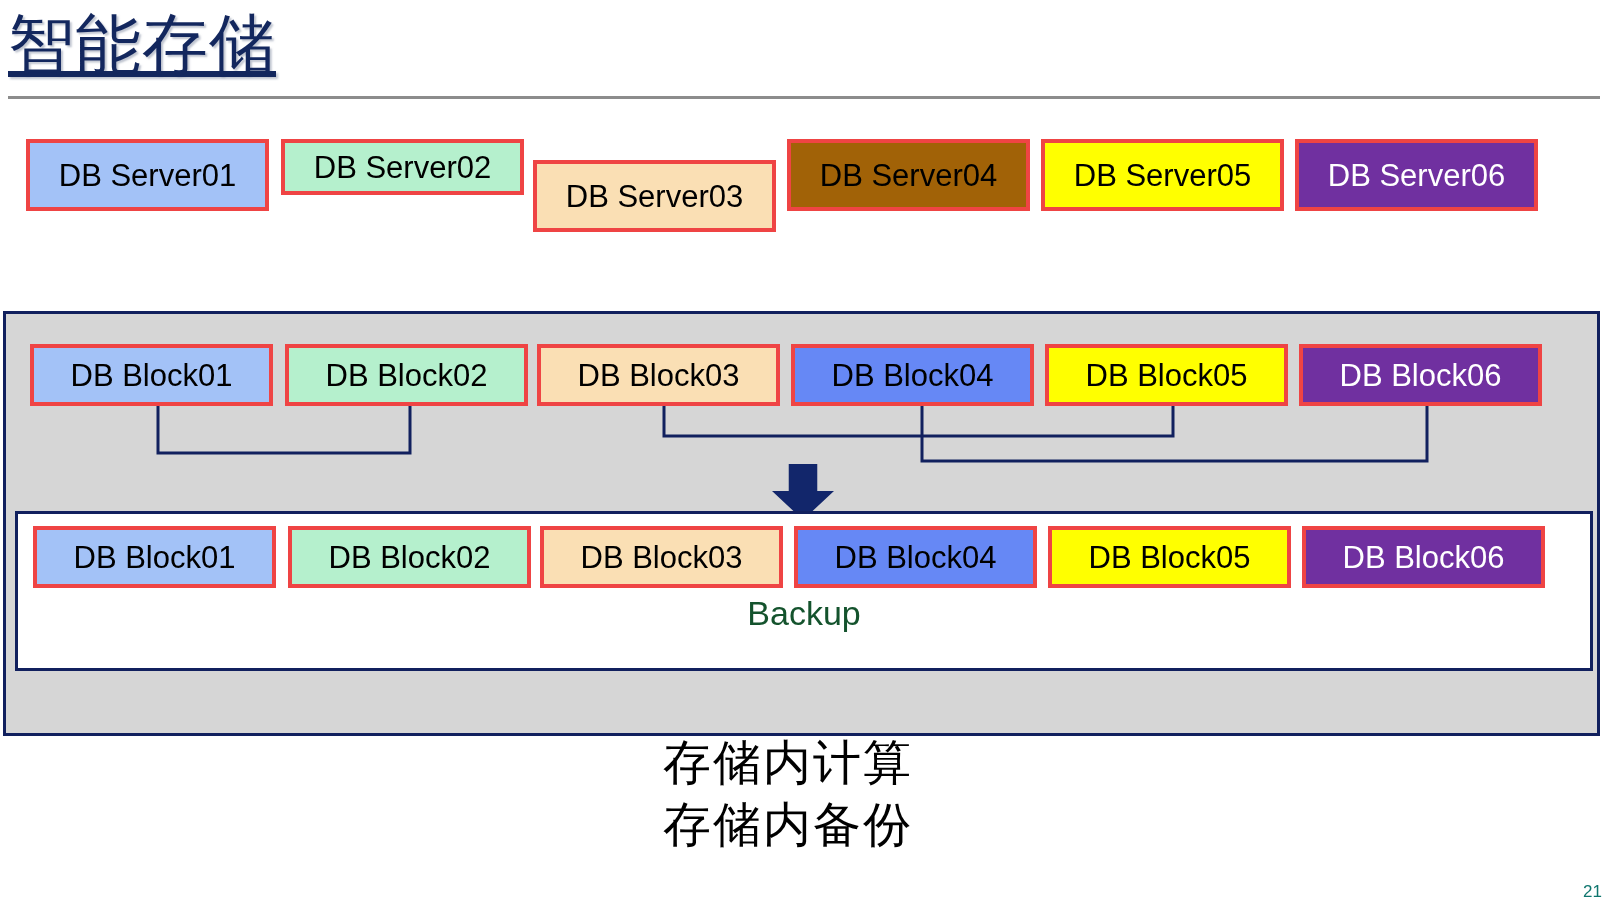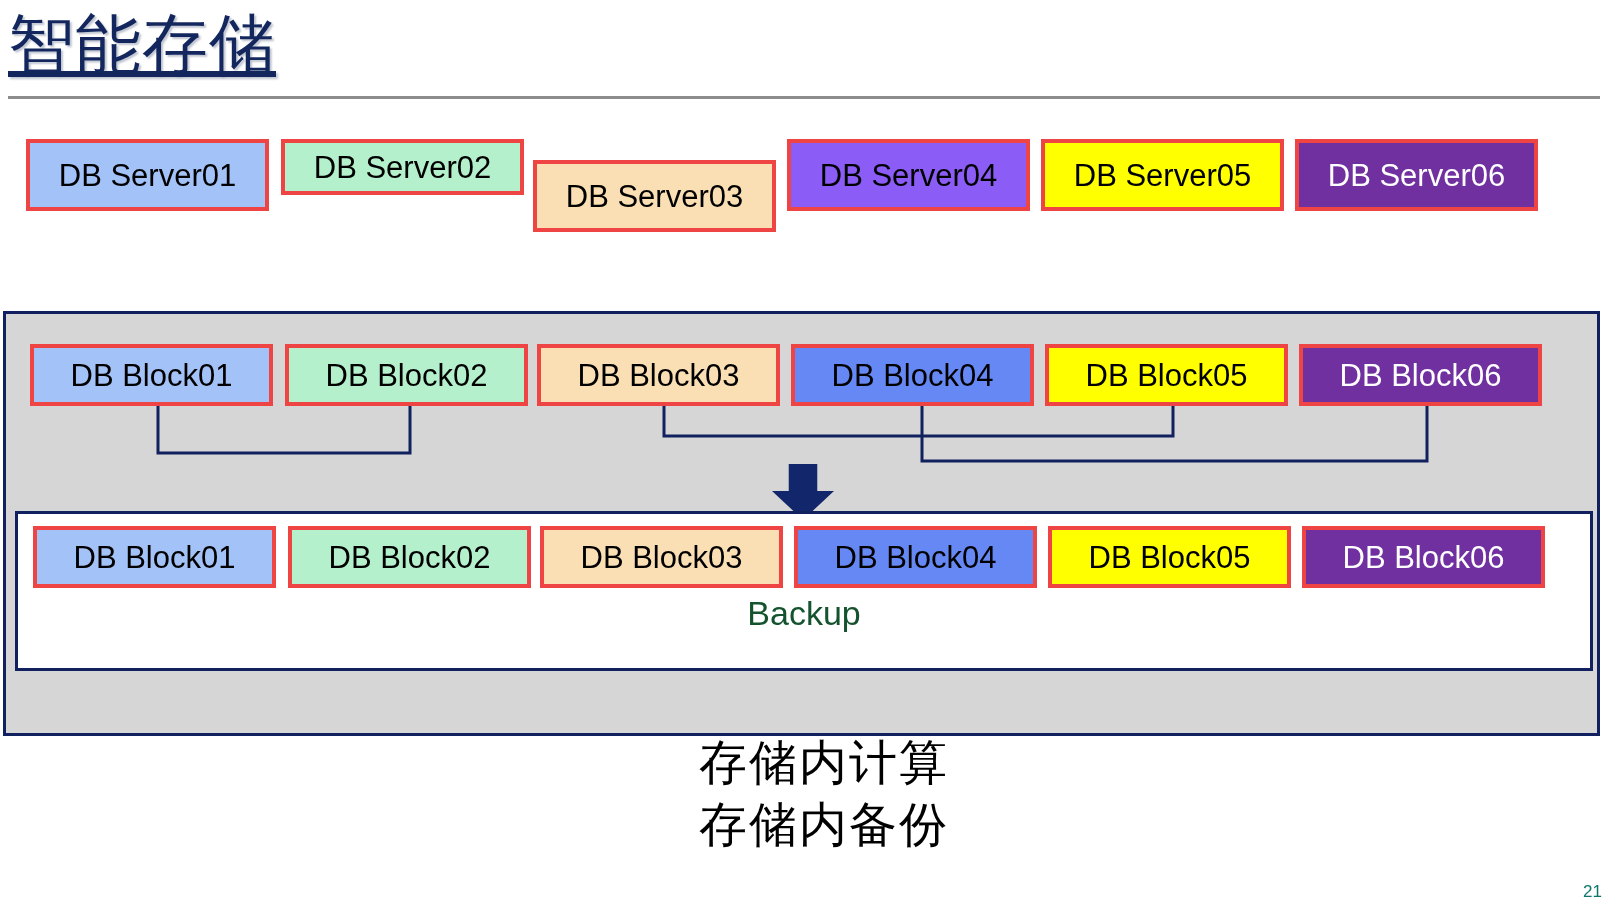--- a/index.html
+++ b/index.html
@@ -112,21 +112,20 @@
     color: #000000;
   }
 
   
   #captions {
     position: absolute;
     left: 0;
     top: 732px;
     width: 1576px;
     text-align: center;
-    margin-left: 36px;
   }
   .caption-line {
     font-size: 48px;
     line-height: 62px;
     color: #000000;
     letter-spacing: 2px;
   }
 
   #page-number {
     position: absolute;
@@ -145,21 +144,21 @@
 <div id="server-row">
     <div class="cbox" style="left: 26px; top: 0px; width: 243px; height: 72px; background: rgb(163, 194, 247); color: rgb(0, 0, 0);">
       <span>DB Server01</span>
     </div>
     <div class="cbox" style="left: 281px; top: 0px; width: 243px; height: 56px; background: rgb(181, 240, 205); color: rgb(0, 0, 0);">
       <span>DB Server02</span>
     </div>
     <div class="cbox" style="left: 533px; top: 0px; width: 243px; height: 72px; background: rgb(250, 223, 180); color: rgb(0, 0, 0); margin-top: 21px;">
       <span>DB Server03</span>
     </div>
-    <div class="cbox" style="left: 787px; top: 0px; width: 243px; height: 72px; background: #8b5cf6; color: rgb(0, 0, 0);">
+    <div class="cbox" style="left: 787px; top: 0px; width: 243px; height: 72px; background: #a16207; color: rgb(0, 0, 0);">
       <span>DB Server04</span>
     </div>
     <div class="cbox" style="left: 1041px; top: 0px; width: 243px; height: 72px; background: rgb(255, 255, 0); color: rgb(0, 0, 0);">
       <span>DB Server05</span>
     </div>
     <div class="cbox" style="left: 1295px; top: 0px; width: 243px; height: 72px; background: rgb(112, 48, 160); color: rgb(255, 255, 255);">
       <span>DB Server06</span>
     </div>
   </div>
 

